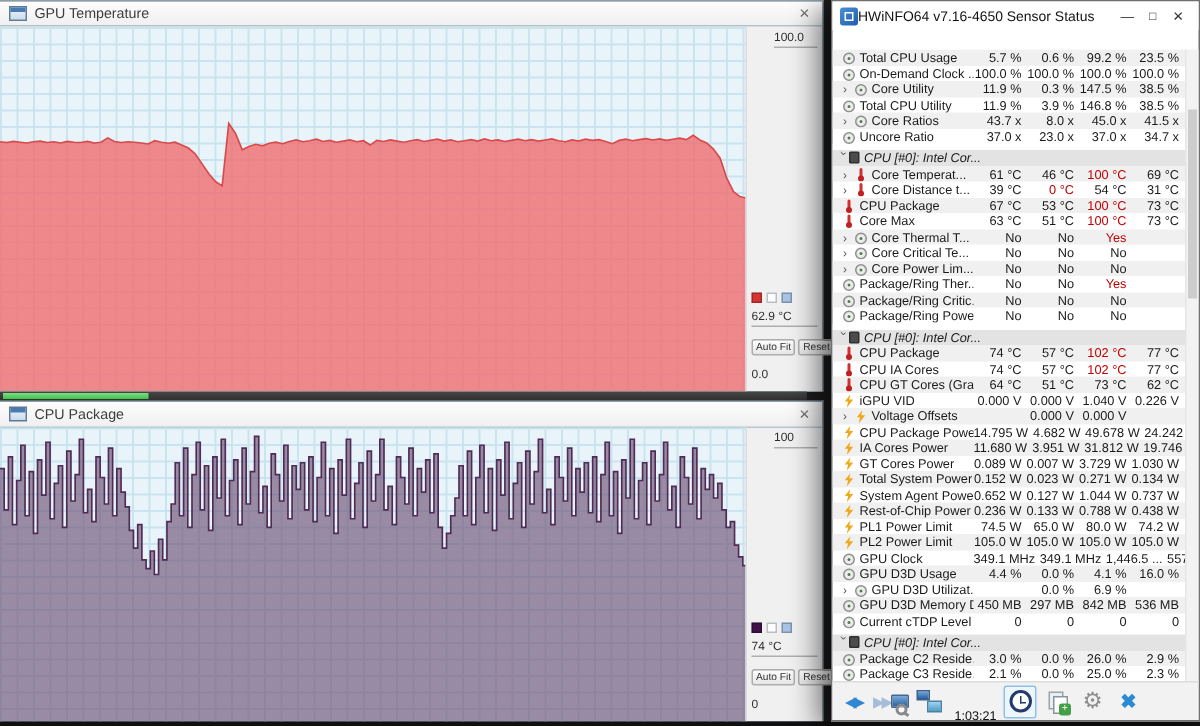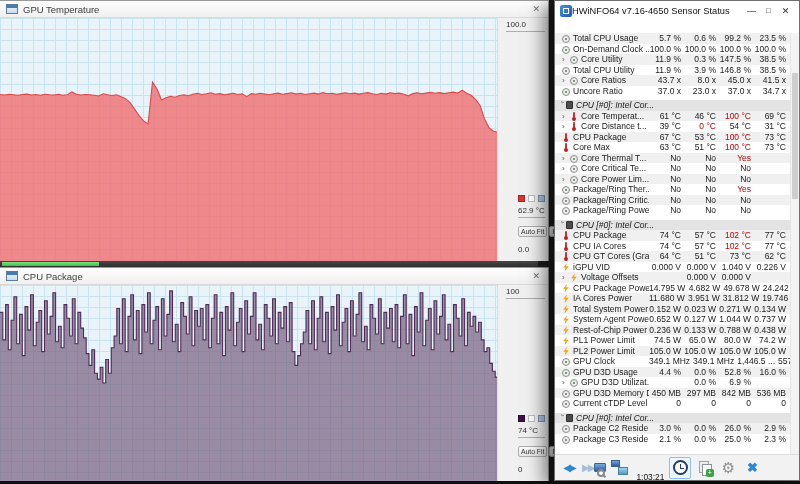--- a/index.html
+++ b/index.html
@@ -21,22 +21,22 @@
              background-image:linear-gradient(#c9e4ef 1px, transparent 1px),
                               linear-gradient(90deg,#c9e4ef 1px, transparent 1px);
              background-size:11px 11px; }
   .gwin-gpu .g-graph { top:17px; height:243px; }
   .gwin-cpu .g-graph { top:17px; height:196px; }
   .g-graph svg { display:block; }
   .g-side { position:absolute; right:0; width:51px; background:#f0f0f0; border-left:1px solid #dcdcdc;
             font-size:8px; color:#2e2e2e; }
   .gwin-gpu .g-side { top:17px; height:243px; }
   .gwin-cpu .g-side { top:17px; height:196px; }
-  .smax { margin:2px 3px 0 8px; padding-bottom:2px; border-bottom:1px solid #aeaeae; }
-  .side-bottom { position:absolute; left:20px; right:3px; bottom:7px; }
+  .smax { margin:2px 3px 0 18px; padding-bottom:2px; border-bottom:1px solid #aeaeae; }
+  .side-bottom { position:absolute; left:3px; right:3px; bottom:7px; }
   .sw-row { display:flex; gap:3px; justify-content:flex-start; margin-bottom:4px; }
   .sw { width:7px; height:7px; border:1px solid rgba(0,0,0,.25); }
   .cur-val { padding-bottom:2px; border-bottom:1px solid #aeaeae; margin-bottom:8px; }
   .g-btns { display:flex; gap:2px; margin-bottom:8px; }
   .gbtn { font-size:6.8px; color:#333; background:linear-gradient(#fefefe,#e7e7e7);
           border:1px solid #adadad; border-radius:2px; padding:1px 2px; white-space:nowrap; }
 
   
   .pstrip { position:absolute; left:0; top:261px; width:538px; height:6px; background:linear-gradient(#474747,#2e2e2e); }
   .pfill { position:absolute; left:2px; top:1px; height:4px; background:linear-gradient(#5ed463,#2ea83c); }
@@ -438,20 +438,30 @@
         <div class="row zebra">
           <div class="lbl">
             <span class="ic ic-bolt"></span>
             <span class="txt">IA Cores Power</span>
           </div>
           <div class="cell">11.680 W</div>
           <div class="cell">3.951 W</div>
           <div class="cell">31.812 W</div>
           <div class="cell">19.746 W</div>
         </div>
+        <div class="row">
+          <div class="lbl">
+            <span class="ic ic-bolt"></span>
+            <span class="txt">GT Cores Power</span>
+          </div>
+          <div class="cell">0.089 W</div>
+          <div class="cell">0.007 W</div>
+          <div class="cell">3.729 W</div>
+          <div class="cell">1.030 W</div>
+        </div>
         <div class="row zebra">
           <div class="lbl">
             <span class="ic ic-bolt"></span>
             <span class="txt">Total System Power</span>
           </div>
           <div class="cell">0.152 W</div>
           <div class="cell">0.023 W</div>
           <div class="cell">0.271 W</div>
           <div class="cell">0.134 W</div>
         </div>
@@ -505,21 +515,21 @@
           <div class="cell">1,446.5 ...</div>
           <div class="cell">557.2 MHz</div>
         </div>
         <div class="row zebra">
           <div class="lbl">
             <span class="ic ic-gauge"></span>
             <span class="txt">GPU D3D Usage</span>
           </div>
           <div class="cell">4.4 %</div>
           <div class="cell">0.0 %</div>
-          <div class="cell">52.8 %</div>
+          <div class="cell">4.1 %</div>
           <div class="cell">16.0 %</div>
         </div>
         <div class="row">
           <div class="lbl">
             <span class="exp">›</span>
             <span class="ic ic-gauge"></span>
             <span class="txt">GPU D3D Utilizat...</span>
           </div>
           <div class="cell"></div>
           <div class="cell">0.0 %</div>

